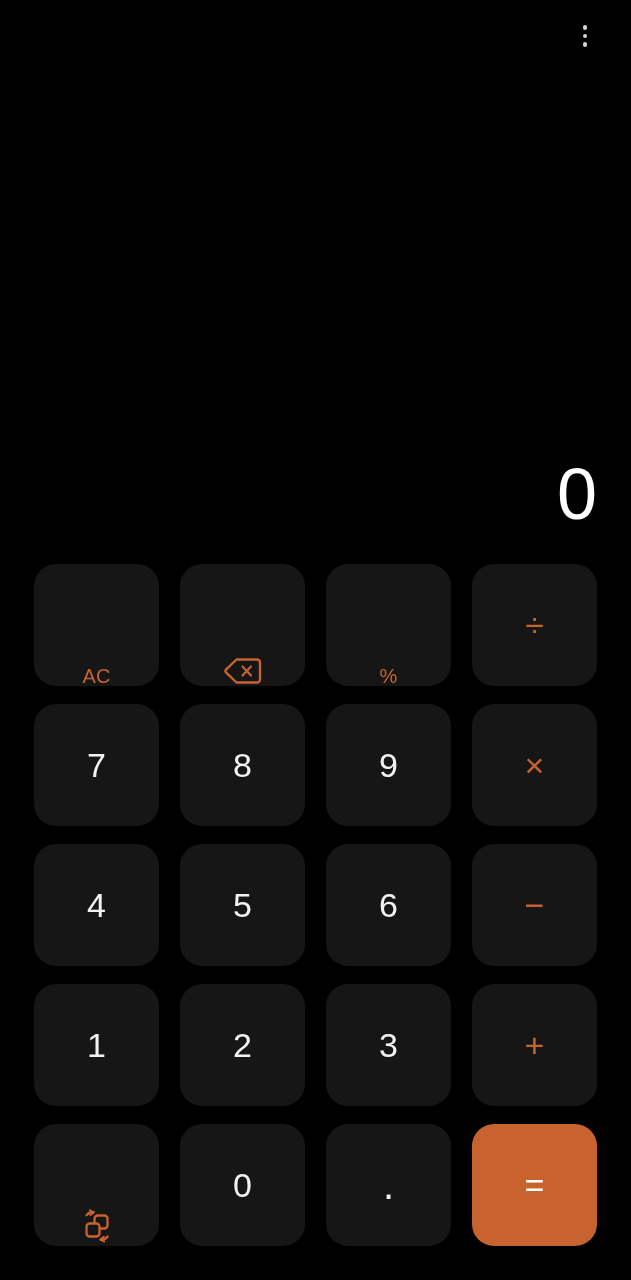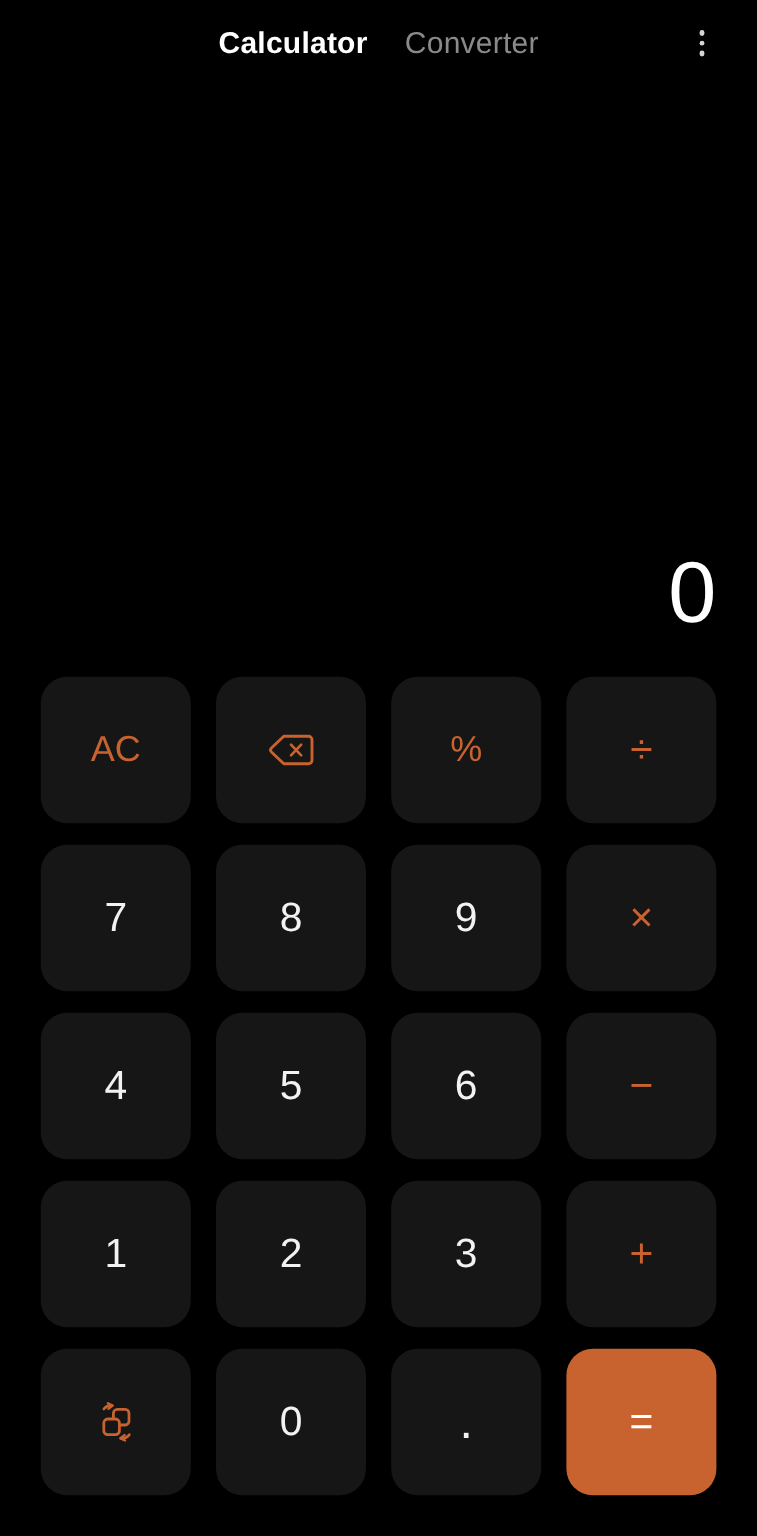--- a/index.html
+++ b/index.html
@@ -136,22 +136,23 @@
     color: #f2f2f2;
     font-size: 34px;
     font-weight: 400;
   }
   .key.dot {
     font-size: 40px;
     line-height: 0.5;
   }
   .key.func {
     color: #c8632f;
-    font-size: 30px;
+    font-size: 20px;
     font-weight: 400;
+    align-items: flex-end;
   }
   .key.op {
     color: #c8632f;
     font-size: 34px;
     font-weight: 400;
   }
   .key.equals {
     background: #c8632f;
     color: #ffffff;
     font-size: 34px;
@@ -163,24 +164,20 @@
   .key svg {
     display: block;
   }
 </style>
 </head>
 <body>
 
 <div class="app">
 
   <div class="header">
-    <div class="tabs">
-      <button class="tab active">Calculator</button>
-      <button class="tab inactive">Converter</button>
-    </div>
     <button class="overflow-menu">
       <span class="dot"></span>
       <span class="dot"></span>
       <span class="dot"></span>
     </button>
   </div>
 
   <div class="display-area">
     <div class="expression"></div>
     <div class="result">0</div>

